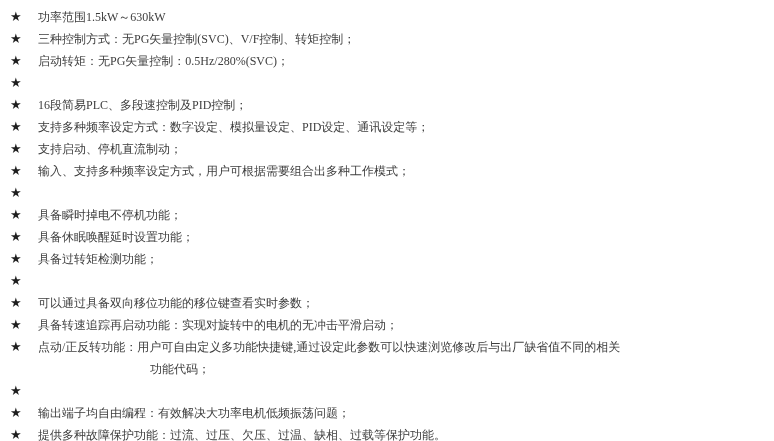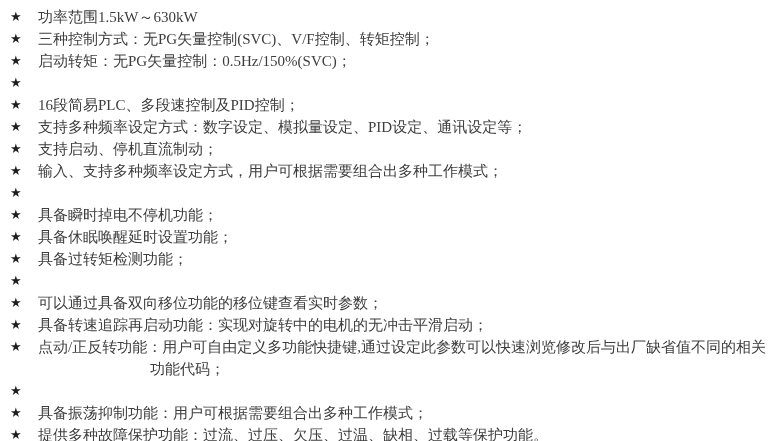--- a/index.html
+++ b/index.html
@@ -28,21 +28,21 @@
   }
   .star {
     flex: 0 0 28px;
     width: 28px;
     font-size: 13px;
     line-height: 22px;
     color: var(--bullet-color, #1e1e1e);
     letter-spacing: 0;
   }
   .txt {
-    font-size: 15px;
+    font-size: 12px;
     color: var(--text-color, #3d3d3d);
     line-height: 22px;
   }
   .line1 { white-space: nowrap; }
   .line2 {
     white-space: nowrap;
     padding-left: 112px;
   }
   .line2:empty { display: none; }
 </style>
@@ -63,21 +63,21 @@
       <span class="star">★</span>
       <div class="txt">
         <div class="line1">三种控制方式：无PG矢量控制(SVC)、V/F控制、转矩控制；</div>
 
       </div>
     </div>
 
     <div class="row">
       <span class="star">★</span>
       <div class="txt">
-        <div class="line1">启动转矩：无PG矢量控制：0.5Hz/150%(SVC)；</div>
+        <div class="line1">启动转矩：无PG矢量控制：0.5Hz/280%(SVC)；</div>
 
       </div>
     </div>
 
     <div class="row">
       <span class="star">★</span>
     </div>
 
     <div class="row">
       <span class="star">★</span>
@@ -167,21 +167,21 @@
       </div>
     </div>
 
     <div class="row">
       <span class="star">★</span>
     </div>
 
     <div class="row">
       <span class="star">★</span>
       <div class="txt">
-        <div class="line1">具备振荡抑制功能：用户可根据需要组合出多种工作模式；</div>
+        <div class="line1">输出端子均自由编程：有效解决大功率电机低频振荡问题；</div>
 
       </div>
     </div>
 
     <div class="row">
       <span class="star">★</span>
       <div class="txt">
         <div class="line1">提供多种故障保护功能：过流、过压、欠压、过温、缺相、过载等保护功能。</div>
 
       </div>

